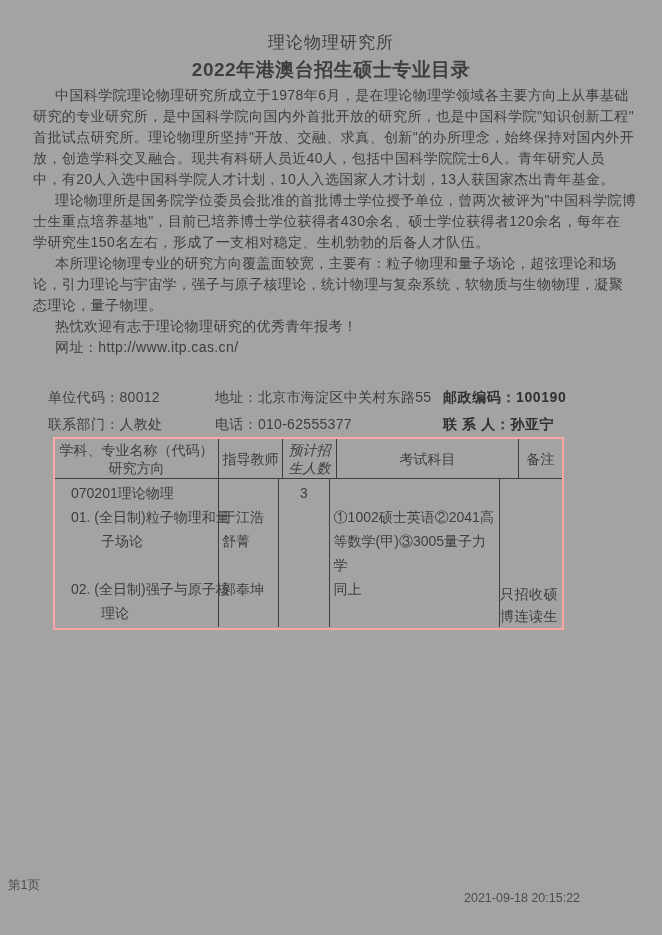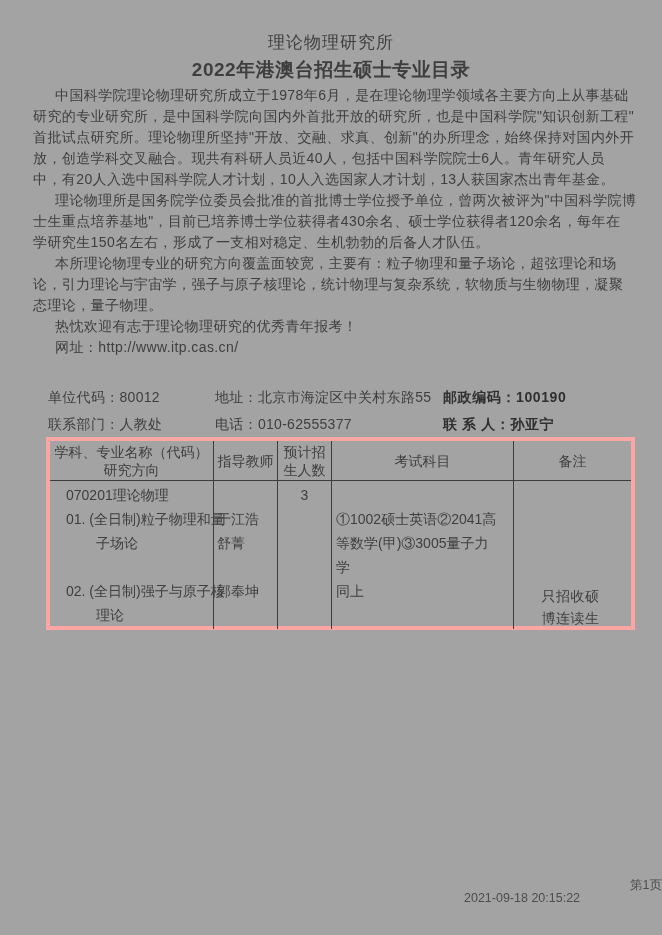--- a/index.html
+++ b/index.html
@@ -35,23 +35,23 @@
     letter-spacing: 0.3px; height: 18px; line-height: 18px;
   }
   .info-item.b { font-weight: 700; color: #303030; letter-spacing: 0.6px; }
   .pos-r1 { top: 388px; }
   .pos-r2 { top: 415px; }
   .pos-c1 { left: 48px; }
   .pos-c2 { left: 215px; }
   .pos-c3 { left: 443px; }
 
   .tbl {
-    position: absolute; left: 46px; top: 437px;
-    width: 589px; height: 193px;
-    border: 4px solid #fca5a5;
+    position: absolute; left: 53px; top: 437px;
+    width: 511px; height: 193px;
+    border: 2px solid #fca5a5;
   }
   .hrow { display: flex; height: 40px; border-bottom: 1px solid #3d3d3d; }
   .brow { display: flex; height: 148px; }
   .hc, .bc { border-right: 1px solid #3d3d3d; }
   .hc:last-child, .bc:last-child { border-right: none; }
   .c1 { width: 164px; }
   .c2 { width: 64px; }
   .c3 { width: 54px; }
   .c4 { width: 182px; }
   .c5 { flex: 1; }
@@ -66,21 +66,21 @@
   .bl.cont { padding-left: 30px; }
   .c1.bc { padding-left: 16px; }
   .c2.bc { padding-left: 3px; }
   .c3.bc { text-align: center; }
   .c4.bc { padding-left: 4px; }
   .c5.bc { display: flex; align-items: flex-end; justify-content: center; padding-top: 0; }
   .remark { width: 62px; line-height: 22px; letter-spacing: 0.5px; }
 
   .pfoot {
     position: absolute; top: 877px; left: 0; width: 100%;
-    text-align: right; font-size: 12.5px; color: #4c4c4c;
+    text-align: left; font-size: 12.5px; color: #4c4c4c; padding-left: 8px;
   }
   .pdate {
     position: absolute; top: 891px; left: 464px;
     font-size: 12.5px; color: #4c4c4c; white-space: nowrap;
   }
 </style>
 </head>
 <body>
 
 <div class="page">
@@ -114,21 +114,21 @@
   <div class="tbl">
     <div class="hrow">
       <div class="hc c1">
         <div>学科、专业名称（代码）</div>
         <div>研究方向</div>
       </div>
       <div class="hc c2">
         <div>指导教师</div>
       </div>
       <div class="hc c3">
-        <div class="enr" style="white-space:normal;">预计招生人数</div>
+        <div class="enr" style="white-space:normal;font-style:italic;">预计招生人数</div>
       </div>
       <div class="hc c4">
         <div>考试科目</div>
       </div>
       <div class="hc c5">
         <div>备注</div>
       </div>
     </div>
     <div class="brow">
       <div class="bc c1">

